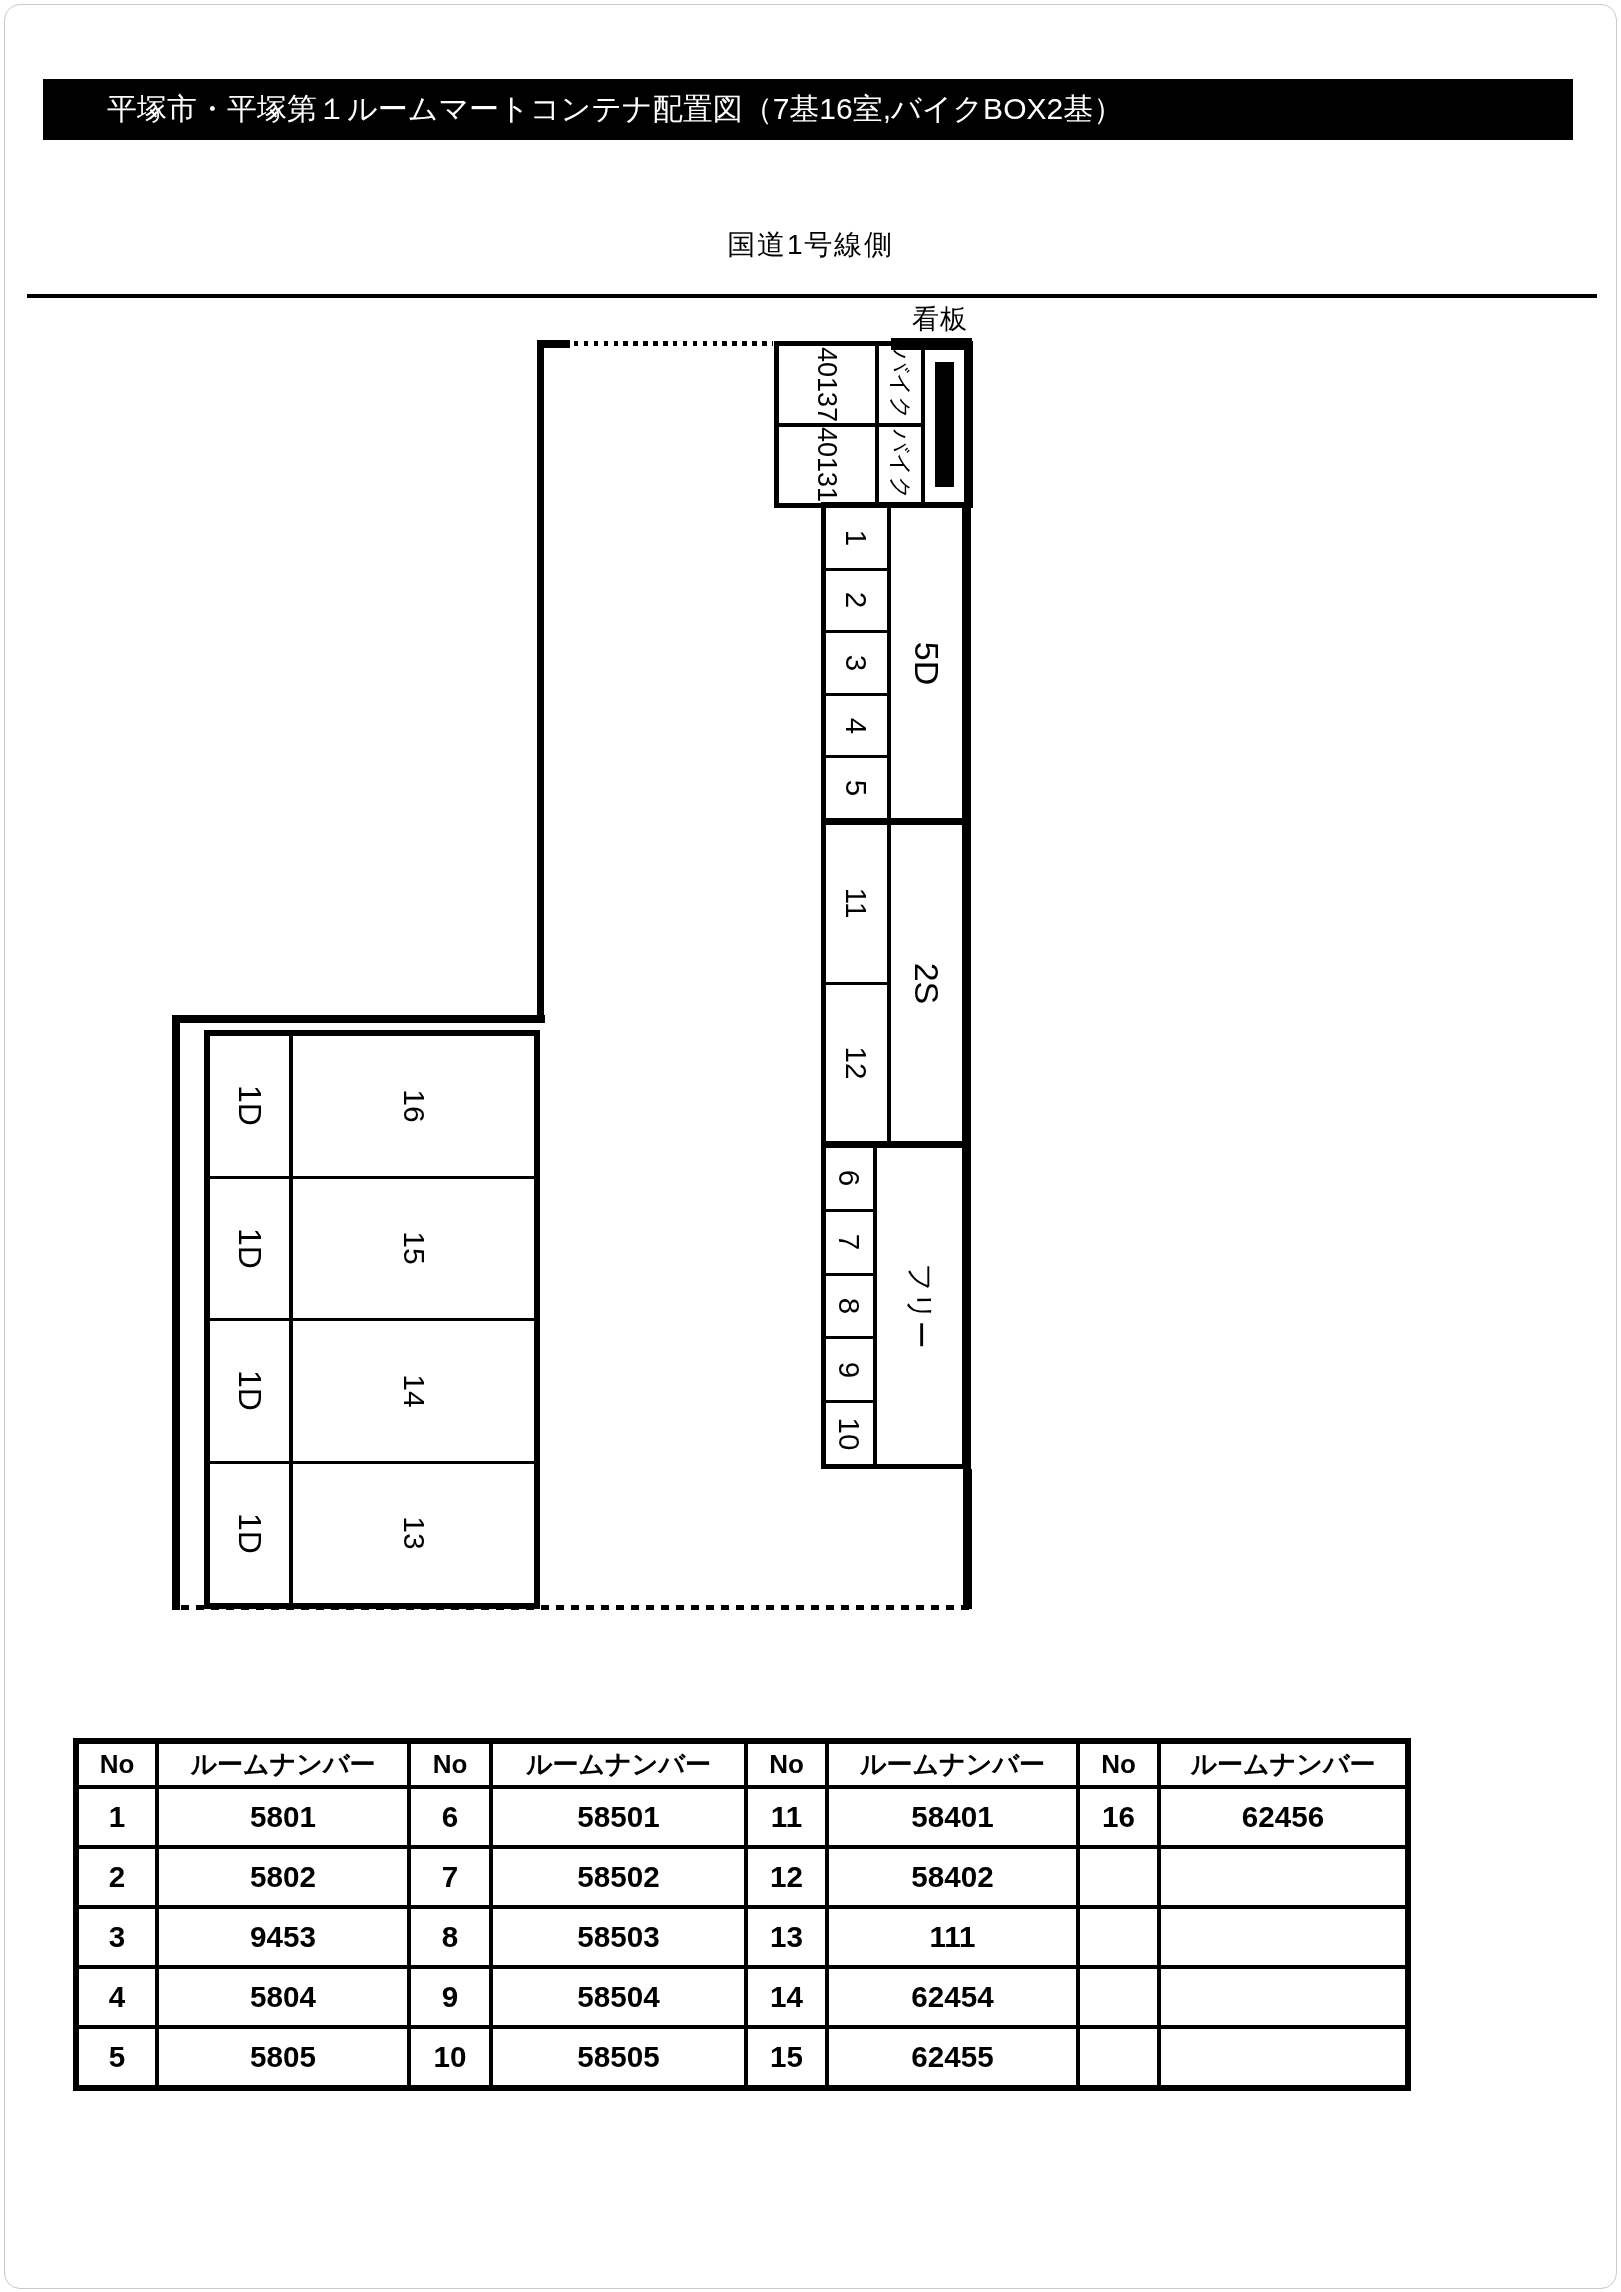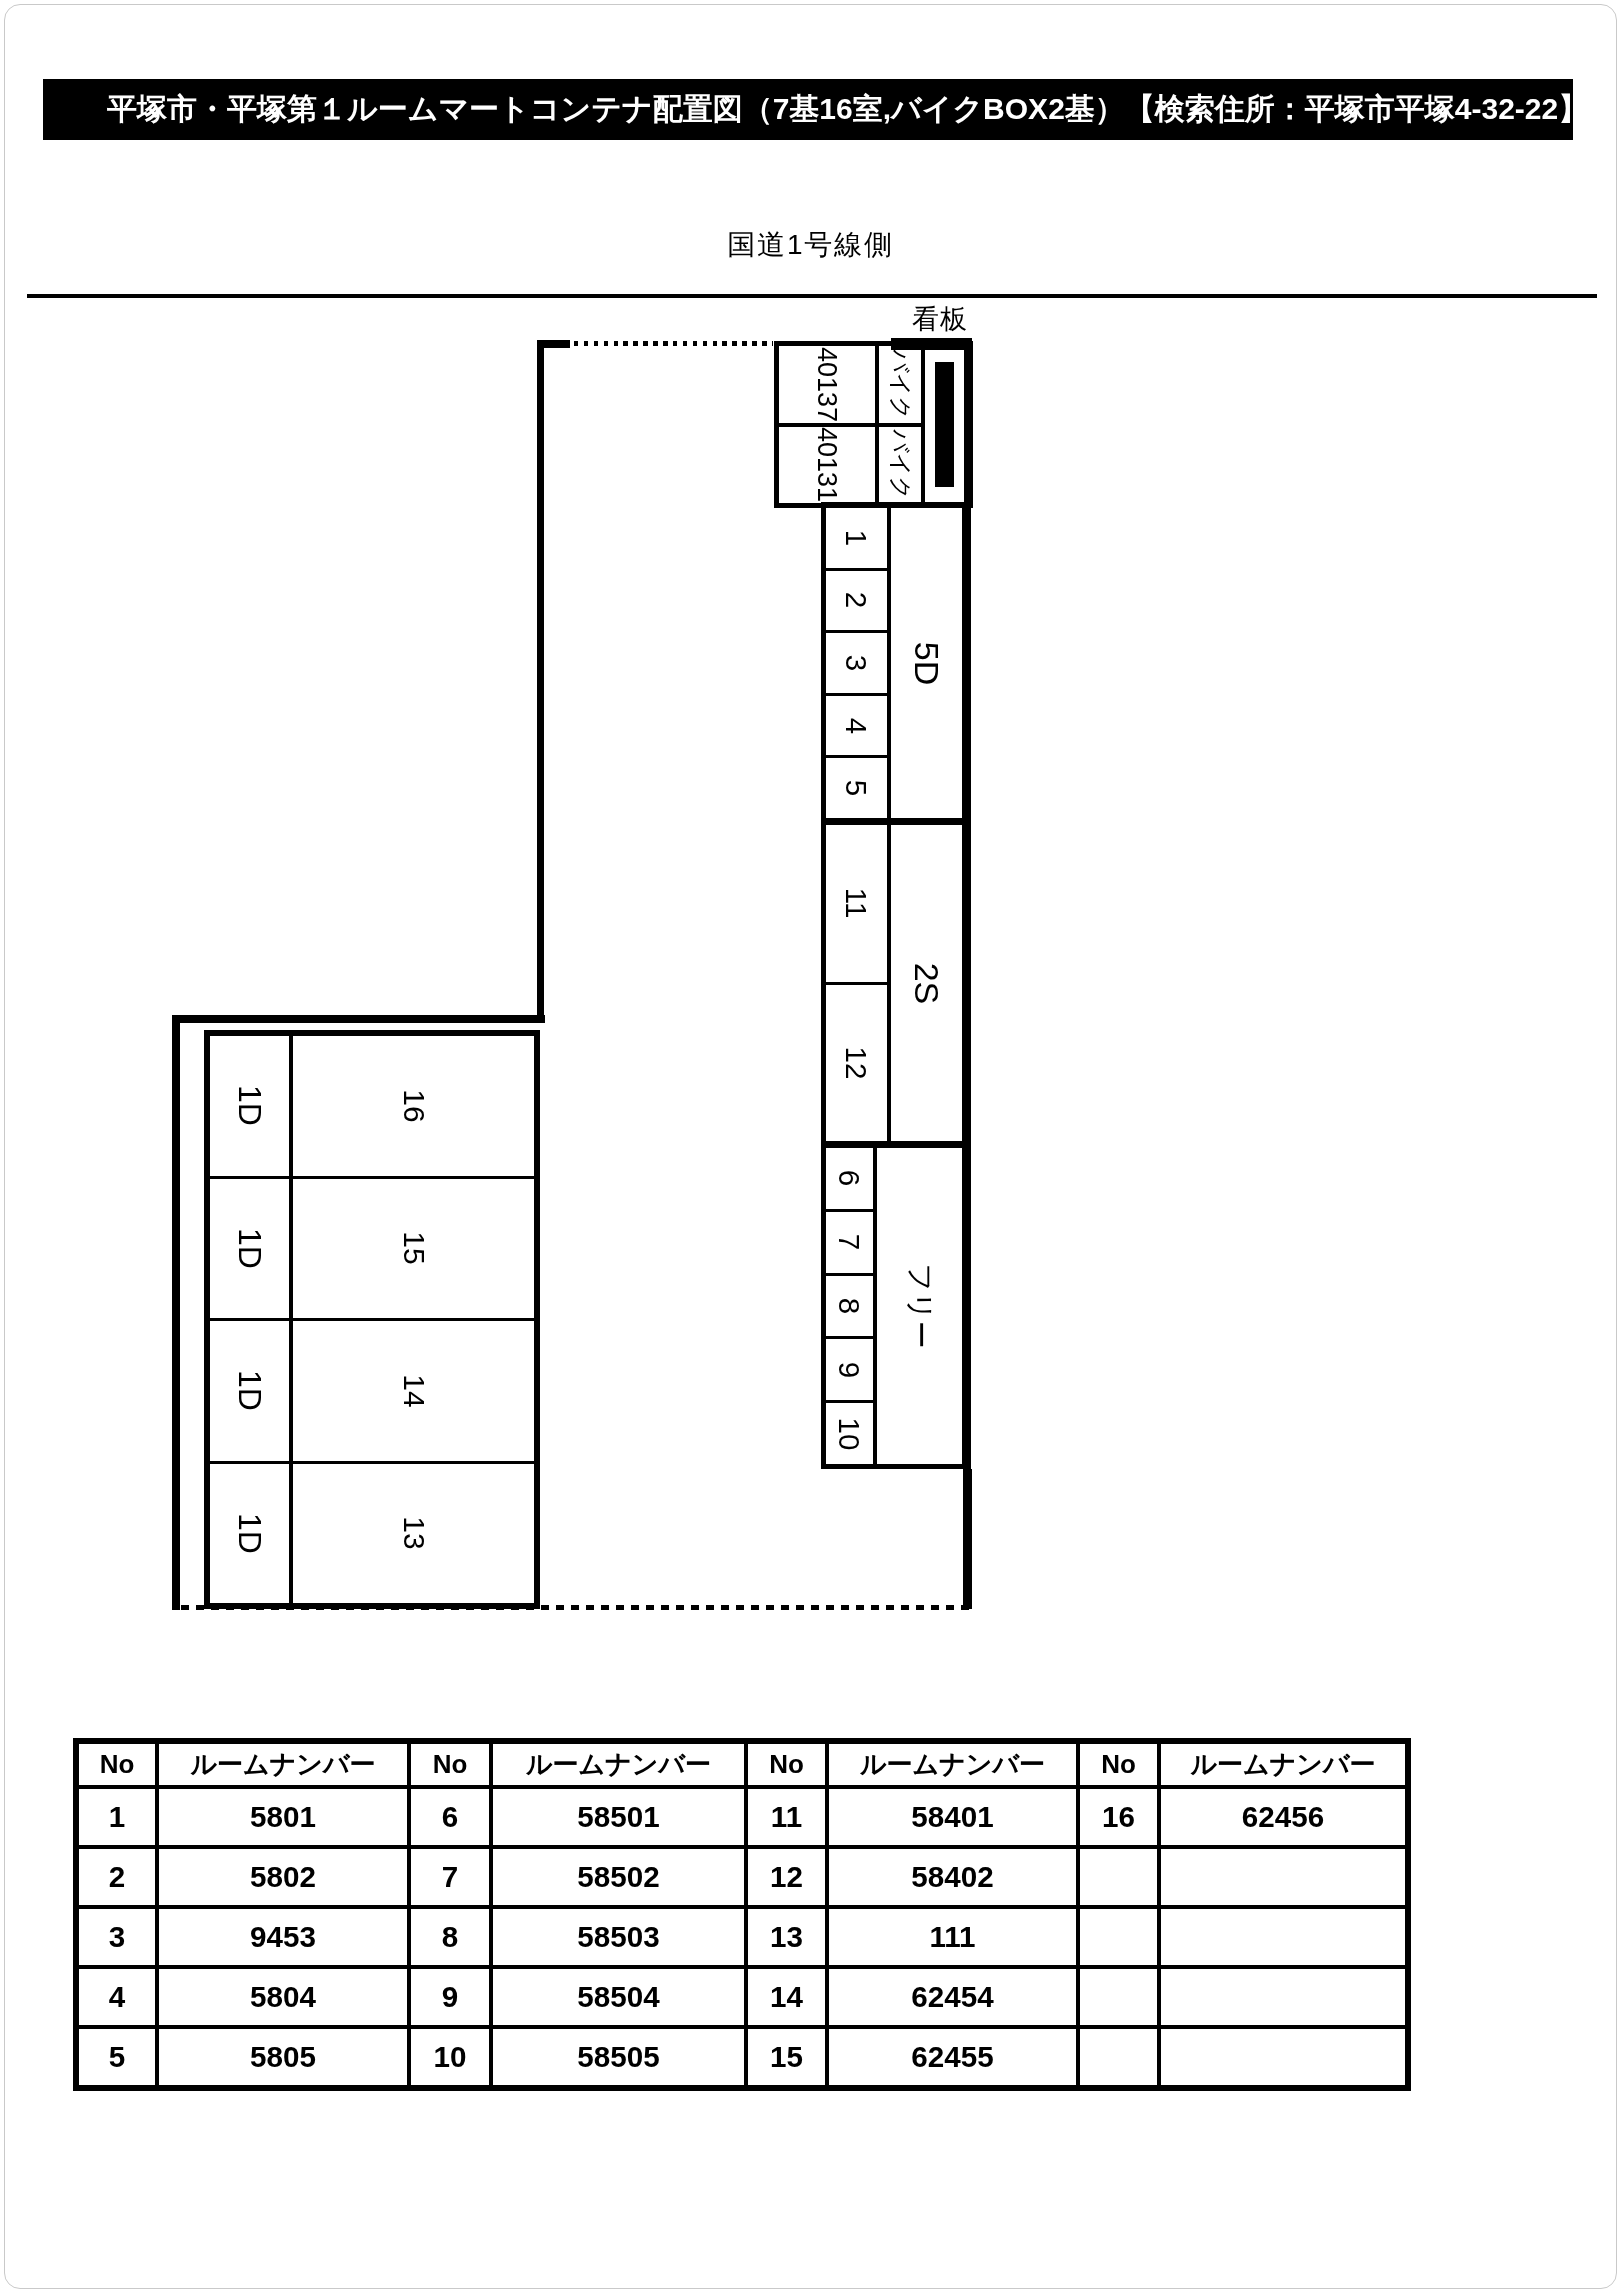--- a/index.html
+++ b/index.html
@@ -3,21 +3,21 @@
 <meta charset="utf-8">
 <style>
   html,body{margin:0;padding:0;background:#fff;}
   #canvas{position:relative;width:1621px;height:2293px;background:#ffffff;
           font-family:"Liberation Sans","DejaVu Sans",sans-serif;color:#000;overflow:hidden;}
   .frame{position:absolute;inset:3.6px;border:1.8px solid #c9c9c9;border-radius:16px;pointer-events:none;}
 
   
   .header-bar{position:absolute;left:43px;top:79px;width:1530px;height:61px;background:#000;
               color:#fff;display:flex;align-items:center;justify-content:space-between;
-              box-sizing:border-box;padding:0 25px 0 64px;font-size:30px;font-weight:700;white-space:nowrap;}
+              box-sizing:border-box;padding:0 25px 0 64px;font-size:30px;font-weight:400;white-space:nowrap;}
 
   
   .road-title{position:absolute;left:0;top:226px;width:1621px;text-align:center;
               font-size:28px;letter-spacing:1.8px;}
   .rule{position:absolute;left:27px;top:294px;width:1570px;height:3.6px;background:#000;}
   .sign-label{position:absolute;left:912px;top:301px;font-size:27px;letter-spacing:0.9px;}
 
   
   .solid{position:absolute;background:#000;}
   .dots{position:absolute;height:4.5px;
@@ -74,21 +74,20 @@
   .room-table td{font-size:29.6px;height:56px;}
 </style>
 </head>
 <body>
 
 <div id="canvas">
   <div class="frame"></div>
 
   <div class="header-bar">
     <span>平塚市・平塚第１ルームマートコンテナ配置図（7基16室,バイクBOX2基）</span>
-    <span>【検索住所：平塚市平塚4-32-22】</span>
   </div>
 
   <div class="road-title">国道1号線側</div>
   <div class="rule"></div>
 
   <div class="sign-label">看板</div>
 
   <div class="solid" style="left:537px;top:340px;width:7.2px;height:682px;"></div>
   <div class="solid" style="left:537px;top:340px;width:33px;height:8px;"></div>
   <div class="dots" style="left:574px;top:341px;width:199px;"></div>

